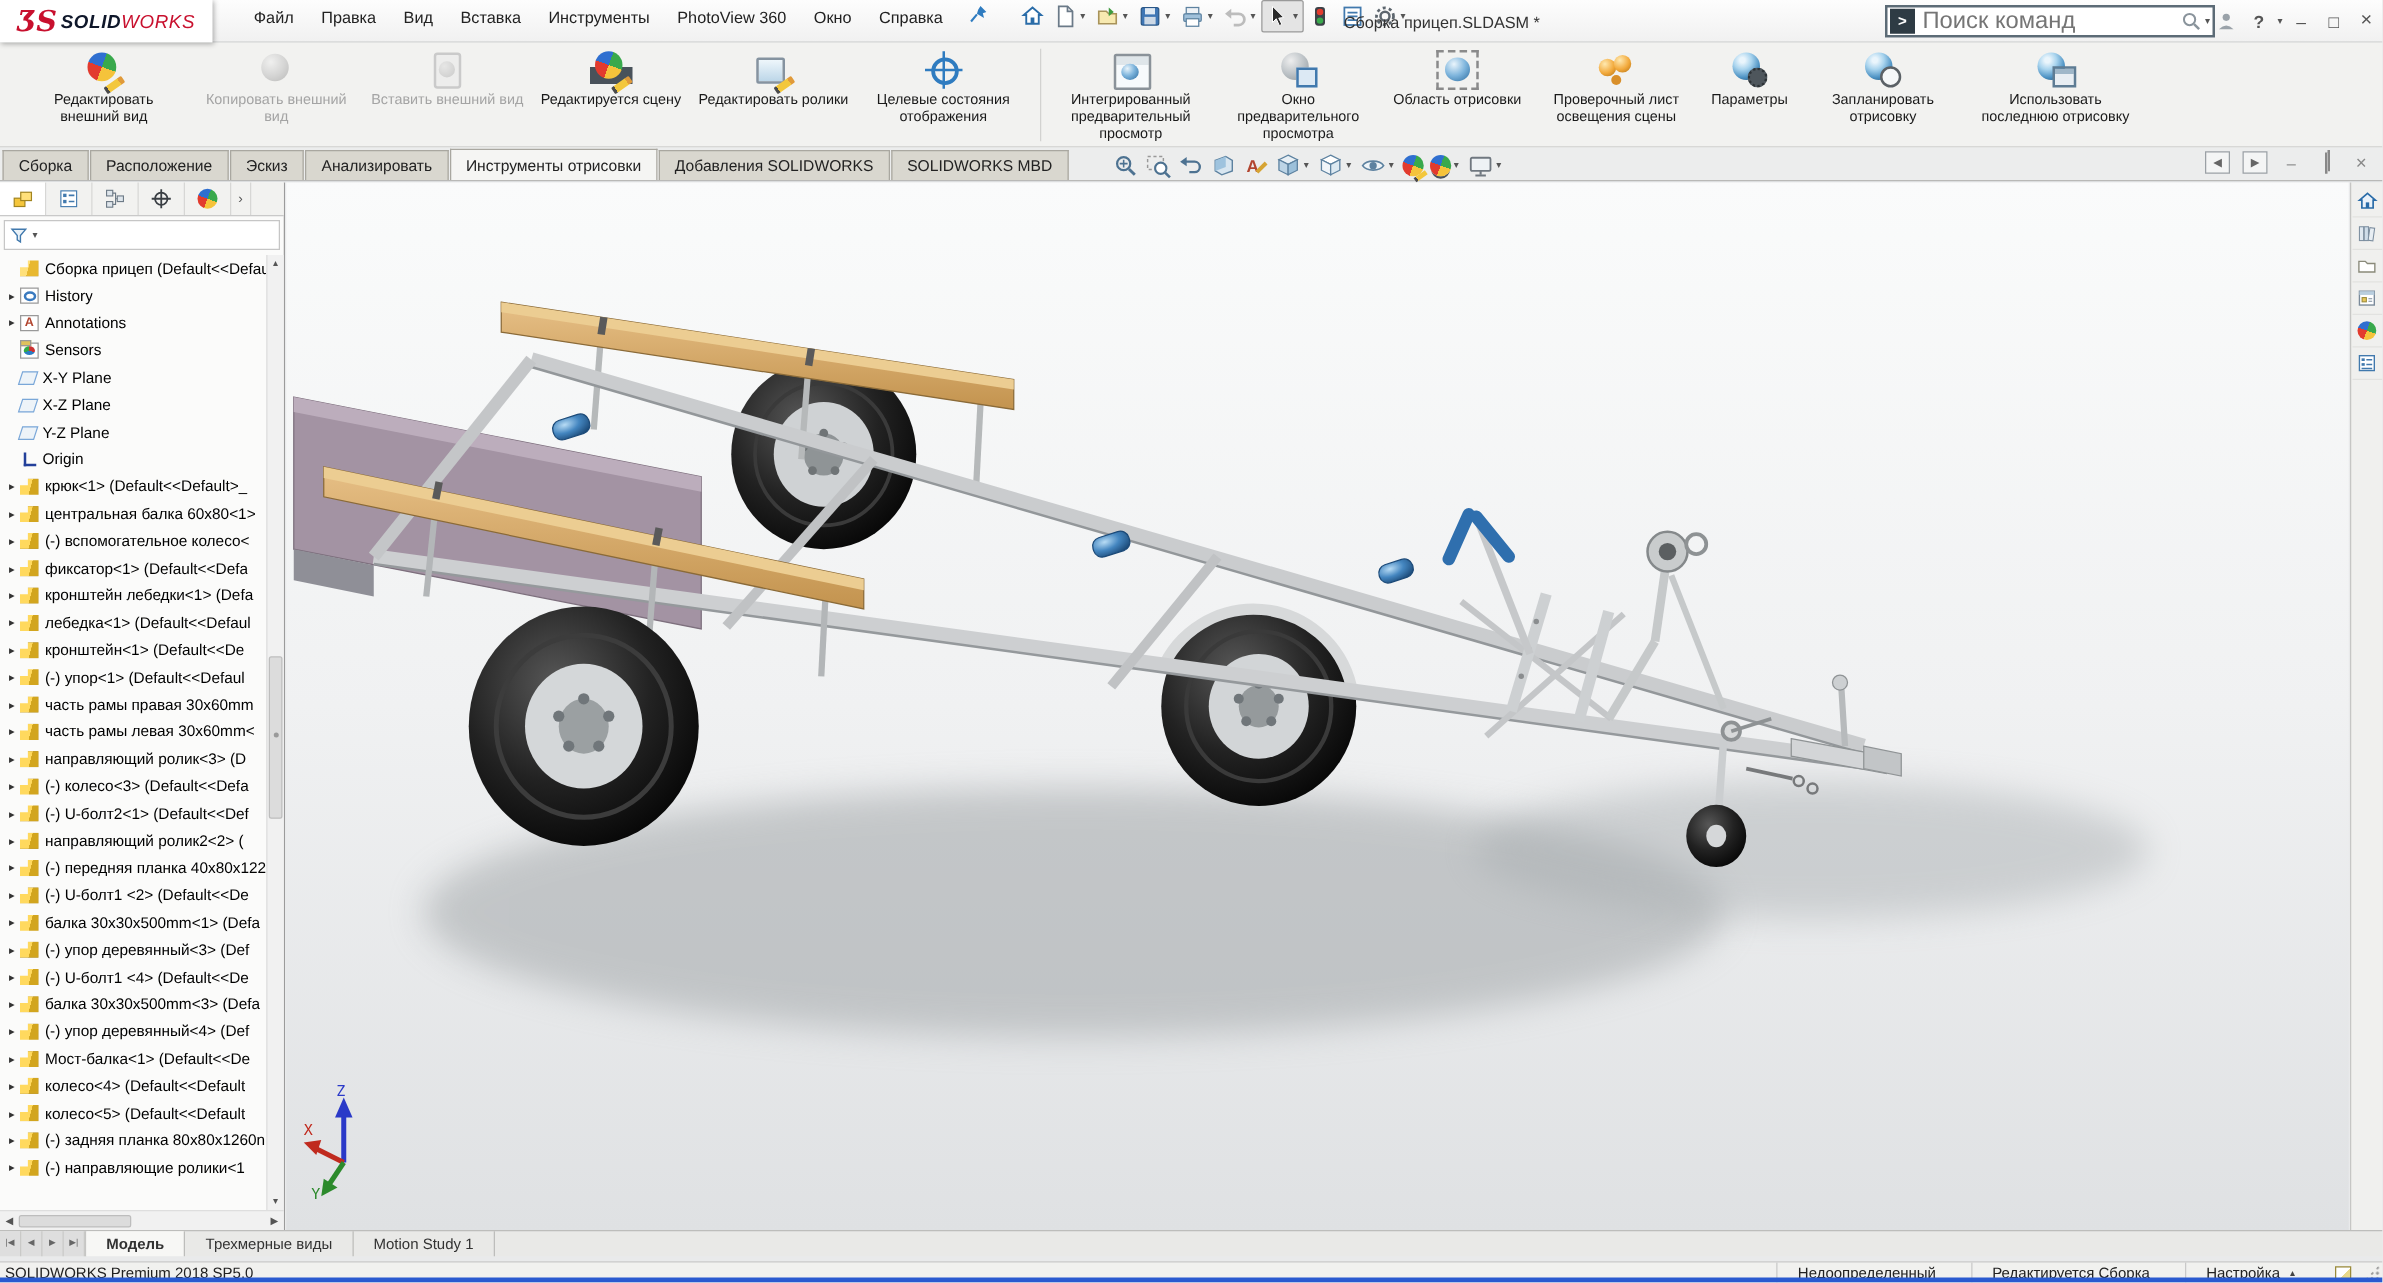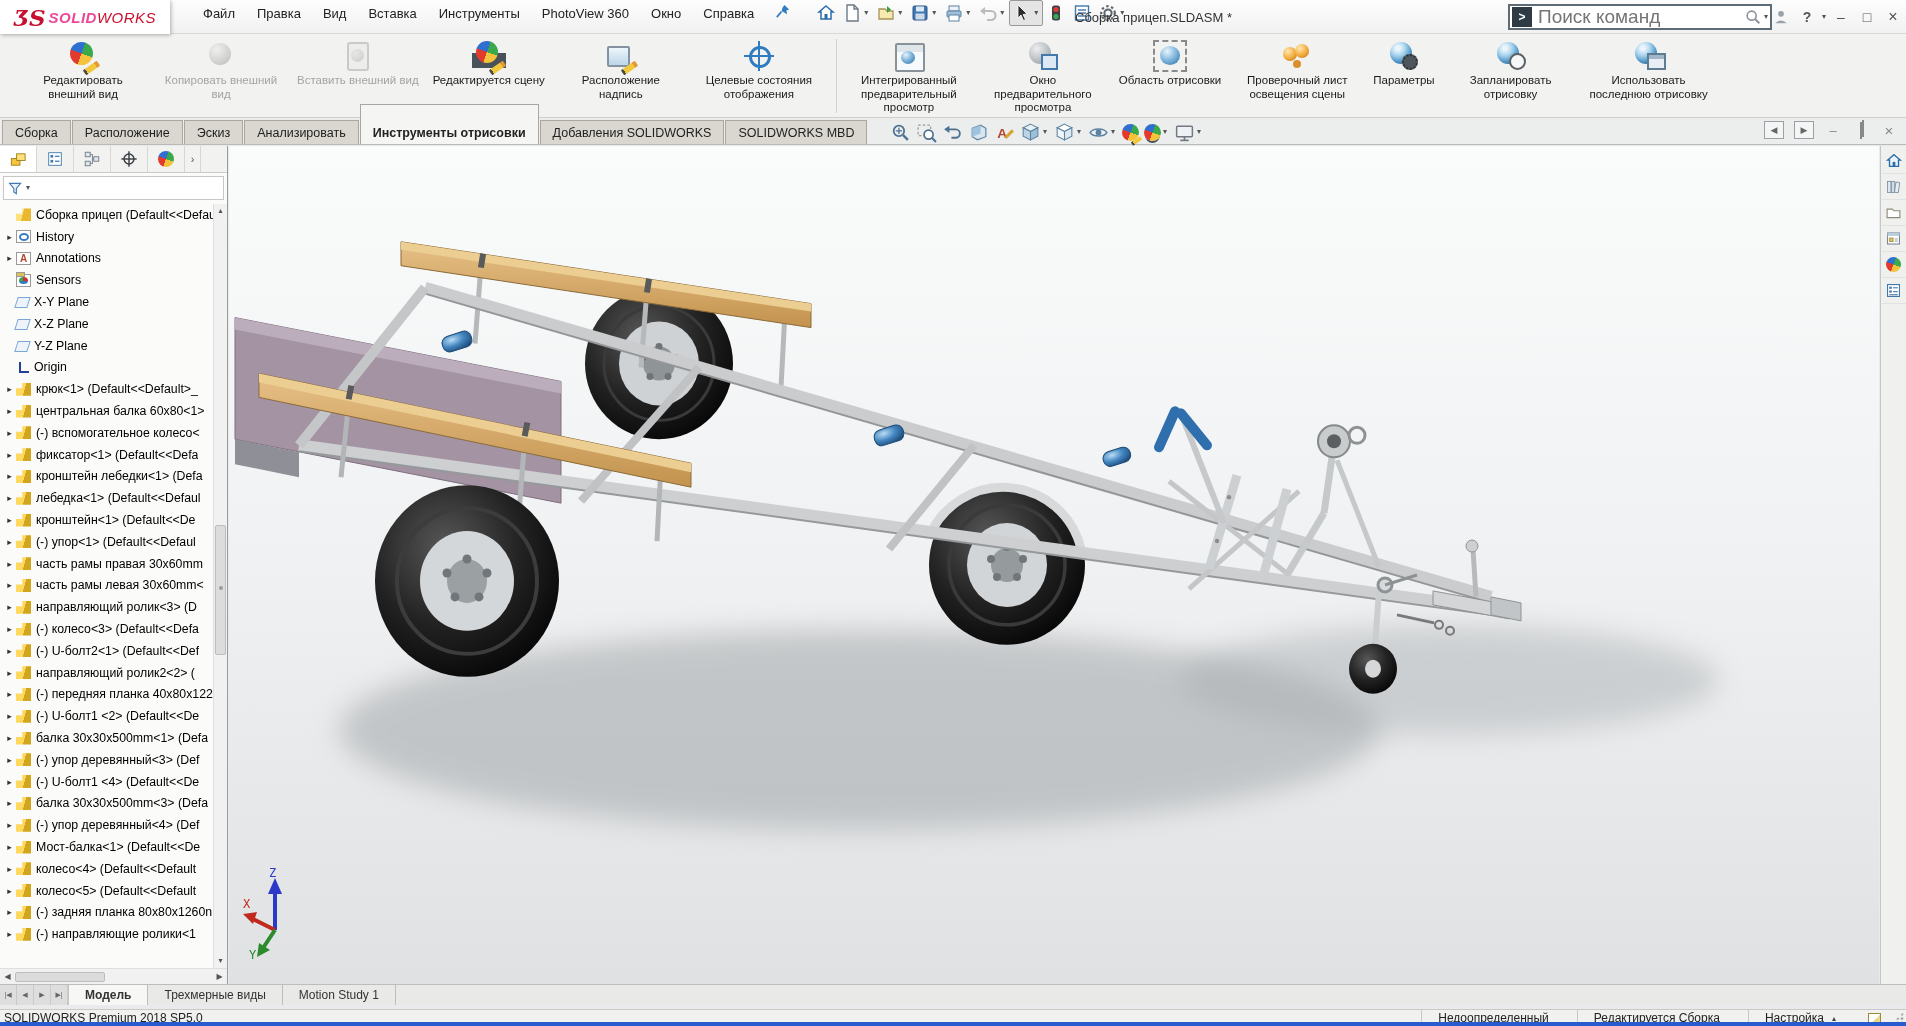--- a/index.html
+++ b/index.html
@@ -1,21 +1,21 @@
 <!DOCTYPE html>
 <html><head>
 <meta charset="utf-8">
 <style>
   *{box-sizing:border-box;margin:0;padding:0}
   html,body{width:1906px;height:1026px;overflow:hidden;font-family:"Liberation Sans",sans-serif;background:#e9eaeb;position:relative;cursor:default}
   
   .titlebar{position:absolute;top:0;left:0;right:0;height:34px;background:linear-gradient(#fdfdfd,#f1f1f1);display:flex;align-items:flex-start;border-bottom:1px solid #d8d8d8;z-index:50}
   .logo{width:170px;height:34px;background:#fff;display:flex;align-items:center;justify-content:center;box-shadow:1px 1px 4px rgba(0,0,0,.3);font-style:italic;flex:none}
   .logo .mark{color:#c8102e;font-weight:bold;font-size:23px;margin-right:3px;font-family:"DejaVu Serif",serif}
-  .logo .sold{color:#ec4899;font-weight:bold;font-size:15px;letter-spacing:.5px}
+  .logo .sold{color:#0f172a;font-weight:bold;font-size:15px;letter-spacing:.5px}
   .logo .wrks{color:#c8102e;font-weight:normal;font-size:15px;letter-spacing:.5px}
   .menus{display:flex;margin-left:22px;font-size:13px;color:#222;flex:none}
   .menu-item{padding:6px 11px;border-radius:2px}
   .pin-btn{margin-left:6px;flex:none;width:22px;height:22px;display:flex;align-items:center;justify-content:center}
   .qat{display:flex;align-items:center;margin-left:20px;flex:none}
   .qbtn{height:26px;display:flex;align-items:center;justify-content:center;padding:0 2px;border:1px solid transparent}
   .qbtn.pressed{background:#e4e4e4;border:1px solid #999;border-radius:2px}
   .caret{font-size:8px;color:#555;margin:0 2px;line-height:1}
   .doc-title{position:absolute;left:1075px;top:0;height:34px;display:flex;align-items:center;font-size:13px;color:#333;white-space:nowrap}
   .search-wrap{position:absolute;right:134px;top:4px;width:264px;height:26px;border:2px solid #5c6b76;background:#fff;display:flex;align-items:center}
@@ -51,21 +51,21 @@
   .ic-orange-balls::before{left:3px;top:7px;width:14px;height:14px;border-radius:50%;background:radial-gradient(circle at 35% 30%,#ffe9b0,#f2a93b 55%,#b06e12)}
   .ic-orange-balls::after{left:15px;top:4px;width:14px;height:14px;border-radius:50%;background:radial-gradient(circle at 35% 30%,#ffe9b0,#f2a93b 55%,#b06e12);box-shadow:-5px 13px 0 -3px #d98f2a}
   .ic-ball-gear::before,.ic-ball-clock::before,.ic-ball-recall::before{left:3px;top:2px;width:22px;height:22px;border-radius:50%;background:radial-gradient(circle at 36% 28%,#eaf5fc 0 10%,#a9d4ee 35%,#4e93c4 65%,#173f5e)}
   .ic-ball-gear::after{right:3px;bottom:2px;width:12px;height:12px;border-radius:50%;background:#4e565c;border:2px dotted #2c3236}
   .ic-ball-clock::after{right:2px;bottom:2px;width:13px;height:13px;border-radius:50%;background:#f5f7f8;border:2px solid #5b6166}
   .ic-ball-recall::after{right:0;bottom:2px;width:15px;height:13px;border:2px solid #5e7c94;background:linear-gradient(180deg,#9fb7c9 0 30%,#e8eef3 30%)}
   
   .cmdrow{position:absolute;top:118px;left:0;right:0;height:27px;background:#eceded;border-bottom:1px solid #b9b9b7;z-index:40}
   .cmdtabs{position:absolute;left:2px;bottom:0;display:flex;align-items:flex-end}
   .ctab{padding:5px 12px 4px;font-size:12.5px;background:#d9d7cf;border:1px solid #a9a7a0;border-bottom:none;margin-right:1px;color:#222;white-space:nowrap}
-  .ctab.active{background:#f5f5f3;font-weight:bold;padding-top:21px}
+  .ctab.active{background:#f5f5f3;font-weight:normal;padding-top:6px}
   .hud{position:absolute;left:888px;top:2px;display:flex;align-items:center;gap:1px}
   .hud-btn{height:24px;display:flex;align-items:center;padding:0 2px}
   .hud-ball{width:17px;height:17px;border-radius:50%;background:conic-gradient(from 200deg,#e23b2e 0 25%,#2f6fd0 0 50%,#39a94c 0 75%,#f5c33b 0);position:relative;display:inline-block}
   .hud-ball.pencil::after{content:"";position:absolute;right:-3px;bottom:-2px;width:11px;height:4px;background:linear-gradient(90deg,#4a4a4a 0 18%,#f3c73c 18%);transform:rotate(-35deg)}
   .hud-ball.scene{box-shadow:0 3px 0 -1px #49525a}
   .docwin{position:absolute;right:8px;top:3px;display:flex;align-items:center;gap:10px}
   .dwbtn{width:20px;height:18px;border:1px solid #9aa0a5;background:#f4f5f5;display:flex;align-items:center;justify-content:center;font-size:9px;color:#666}
   .dwplain{color:#888;font-size:13px;width:18px;text-align:center}
   .restore-ic{width:9px;height:8px;border:1px solid #888;box-shadow:2px -2px 0 -1px #fff,2px -2px 0 0 #888;margin-top:2px}
   
@@ -265,21 +265,21 @@
       <span class="rb-label">Вставить внешний вид</span>
     </div>
 
     <div class="rb-btn enabled">
       <span class="rbicon ic-scene-pencil"></span>
       <span class="rb-label">Редактируется сцену</span>
     </div>
 
     <div class="rb-btn enabled">
       <span class="rbicon ic-decal-pencil"></span>
-      <span class="rb-label">Расположение надпись</span>
+      <span class="rb-label">Редактировать ролики</span>
     </div>
 
     <div class="rb-btn enabled">
       <span class="rbicon ic-target"></span>
       <span class="rb-label">Целевые состояния отображения</span>
     </div>
 
     <div class="rb-btn enabled">
       <span class="rbicon ic-window-ball"></span>
       <span class="rb-label">Интегрированный предварительный просмотр</span>

